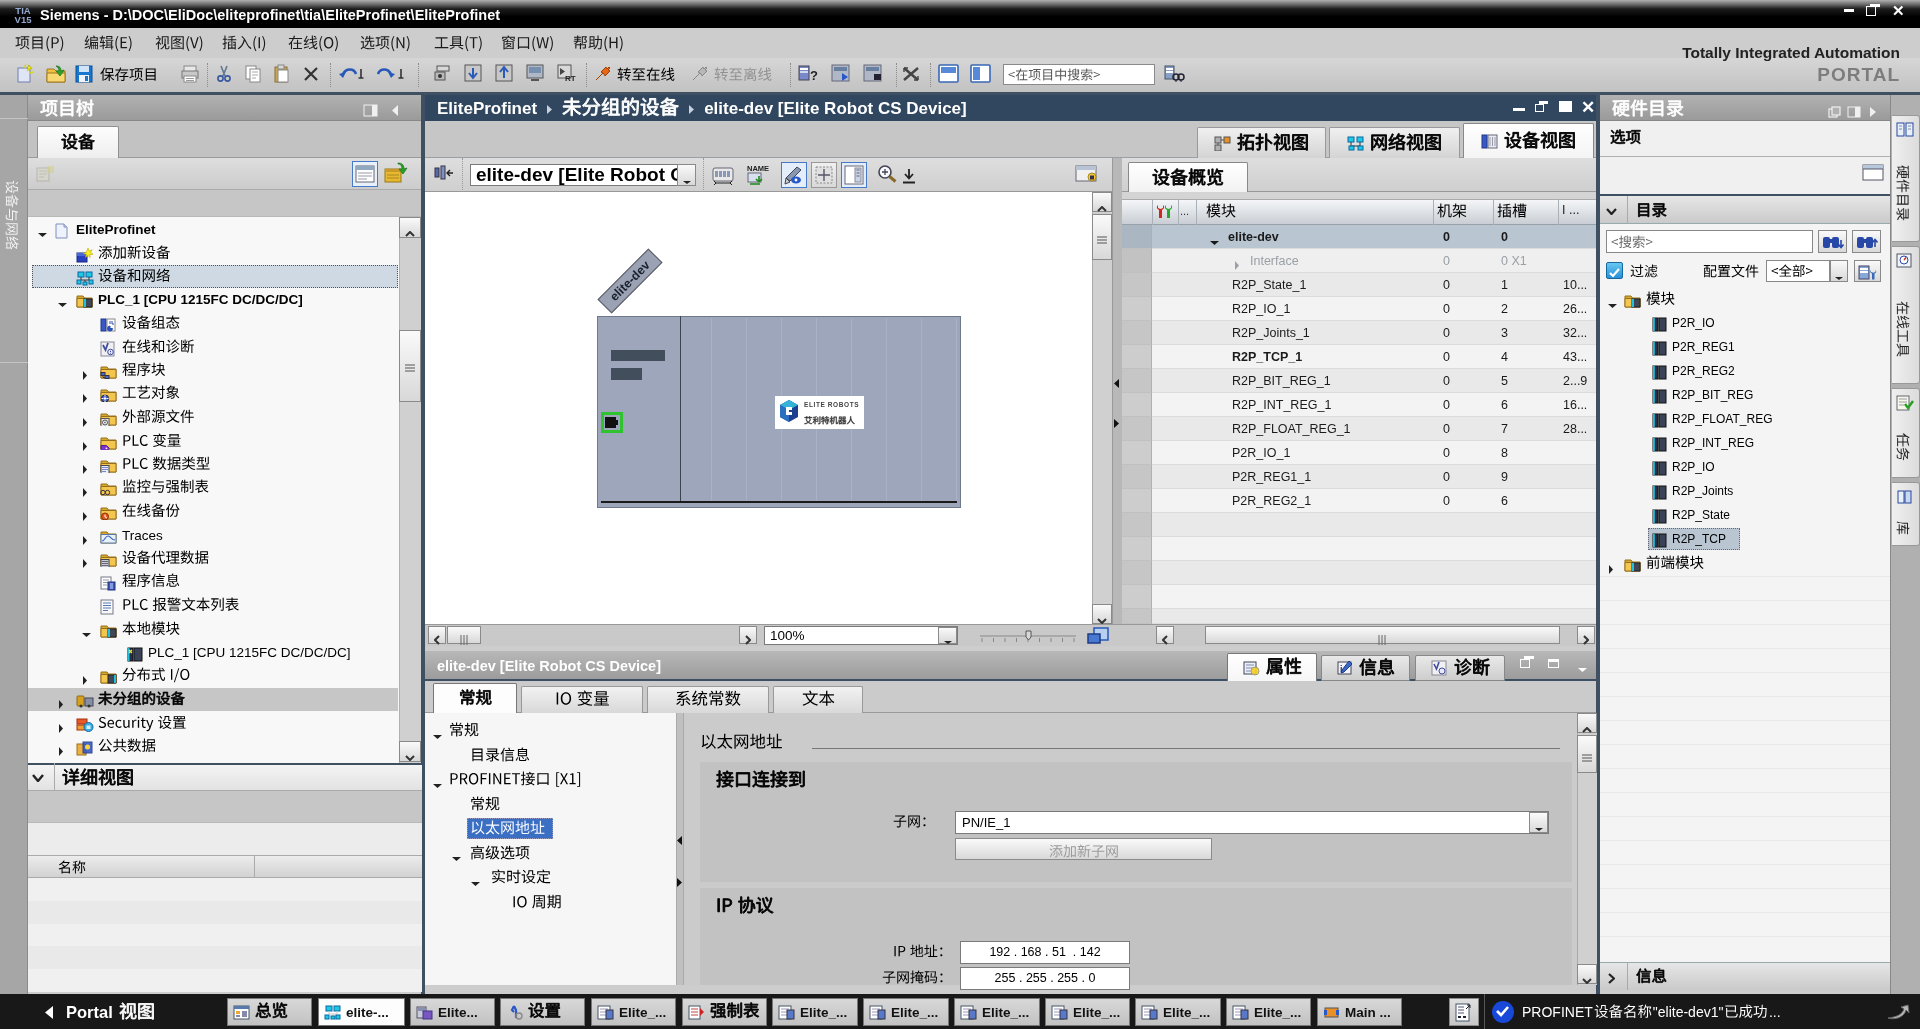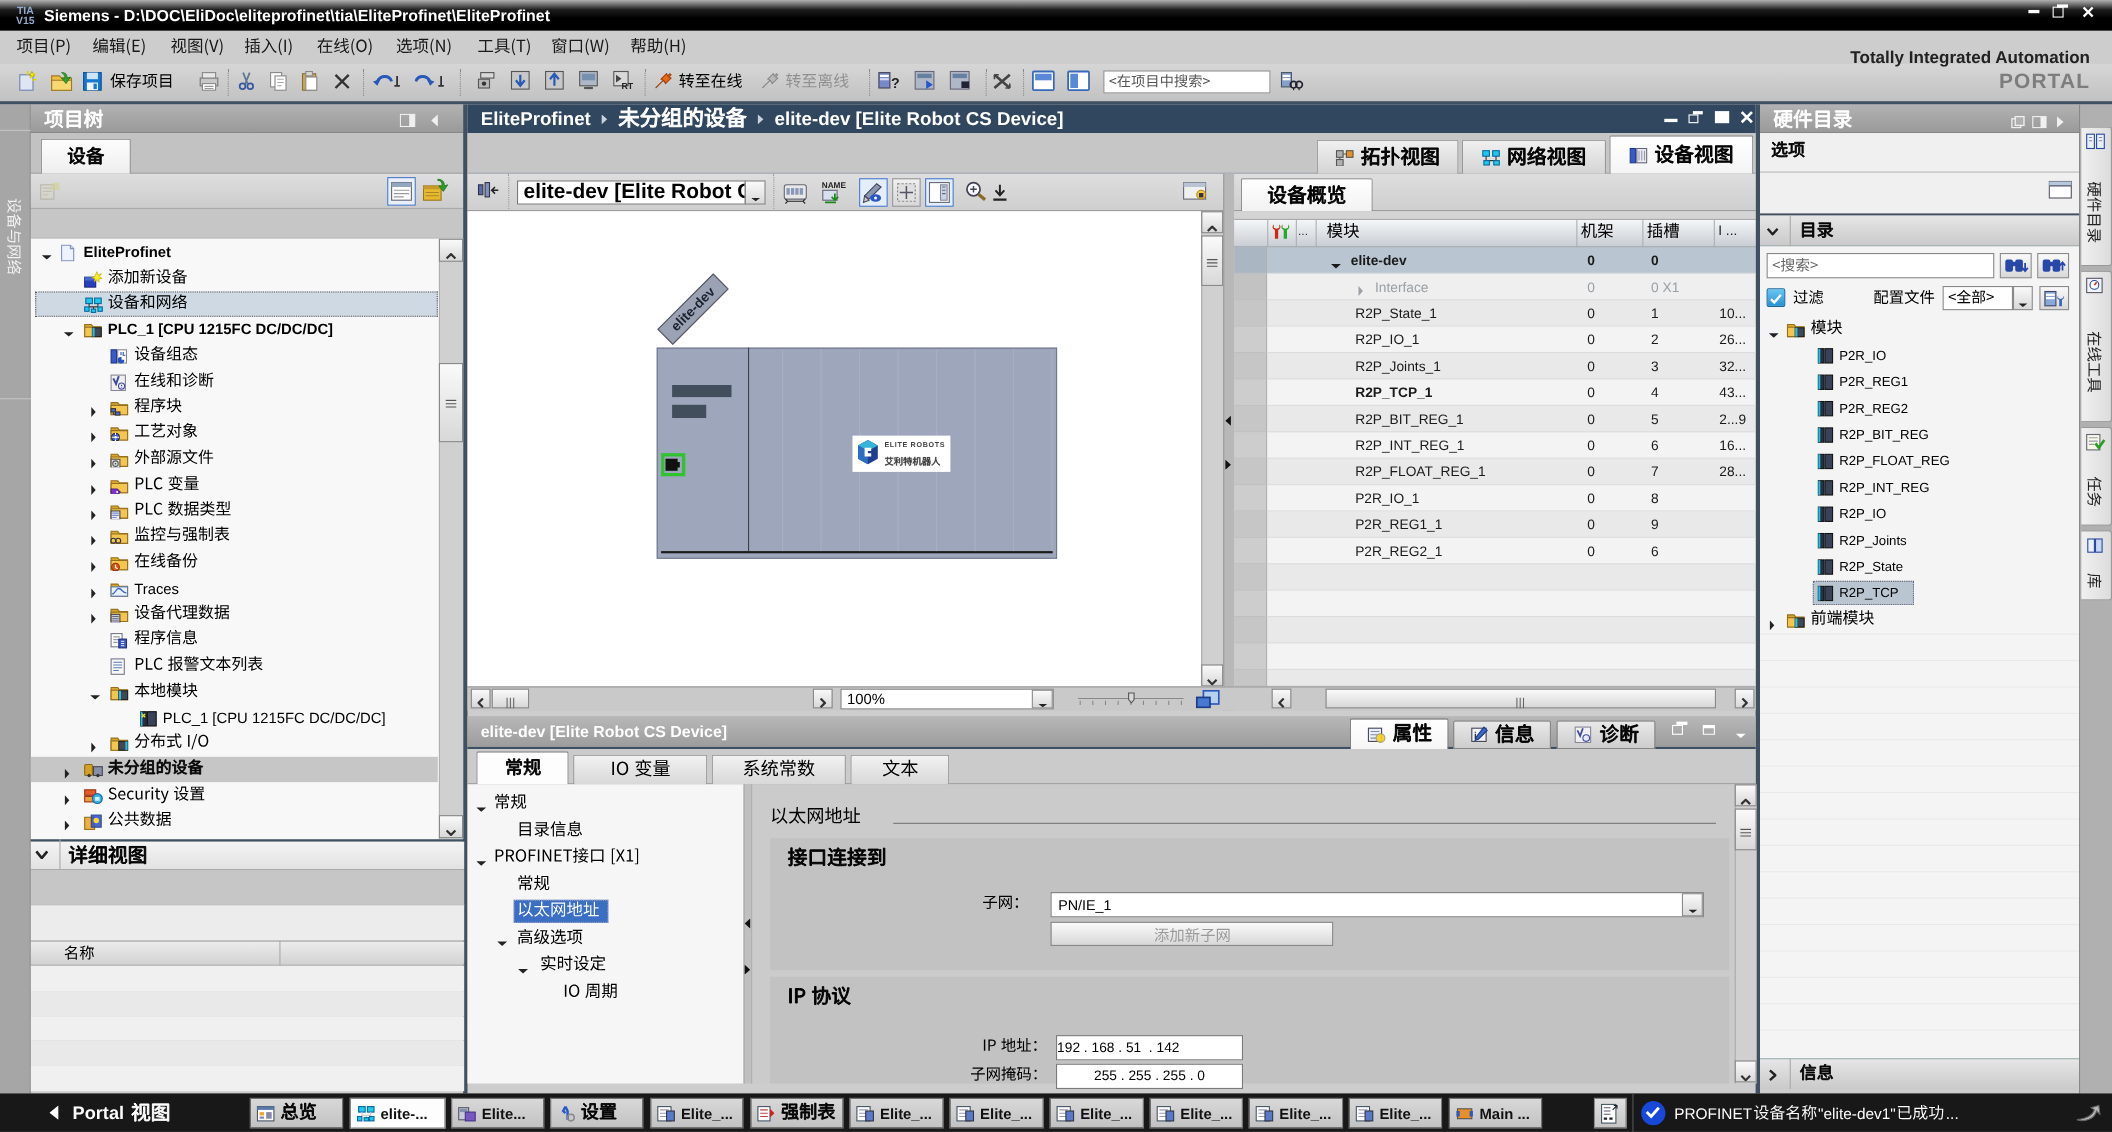--- a/index.html
+++ b/index.html
@@ -1326,21 +1326,21 @@
     </svg></div>
 <div class="abs" style="left:800px;top:942px;width:152px;height:20px;text-align:right;"><svg width="58.9" height="16.2" viewBox="0 0 58.9 16.2">
       <g transform="translate(0,12.32) scale(0.1400)" fill="currentColor">
         <use href="#g0049" x="0"></use>
         <use href="#g0050" x="29.3"></use>
         <use href="#g5730" x="120.4"></use>
         <use href="#g5740" x="220.4"></use>
         <use href="#gFF1A" x="320.4"></use>
       </g>
     </svg></div>
-<div class="abs" style="left:960px;top:941px;width:170px;height:23px;background:#fff;border:1px solid #7a7a7a;font-size:12.5px;line-height:21px;">192 . 168 . 51&nbsp;&nbsp;. 142</div>
+<div class="abs" style="left:960px;top:941px;width:170px;height:23px;background:#fff;border:1px solid #7a7a7a;font-size:12.5px;line-height:21px;text-align:center;">192 . 168 . 51&nbsp;&nbsp;. 142</div>
 <div class="abs" style="left:800px;top:968px;width:152px;height:20px;text-align:right;"><svg width="70.0" height="16.2" viewBox="0 0 70.0 16.2">
       <g transform="translate(0,12.32) scale(0.1400)" fill="currentColor">
         <use href="#g5B50" x="0"></use>
         <use href="#g7F51" x="100"></use>
         <use href="#g63A9" x="200"></use>
         <use href="#g7801" x="300"></use>
         <use href="#gFF1A" x="400"></use>
       </g>
     </svg></div>
 <div class="abs" style="left:960px;top:967px;width:170px;height:23px;background:#fff;border:1px solid #7a7a7a;font-size:12.5px;line-height:21px;text-align:center;">255 . 255 . 255 . 0</div>

